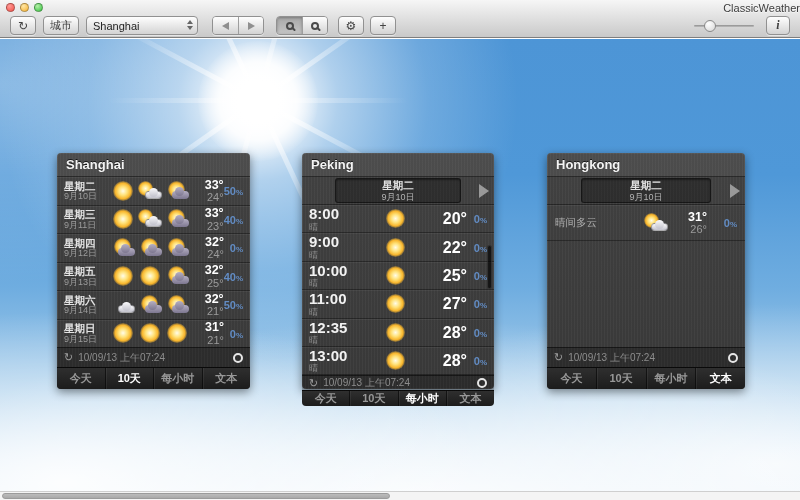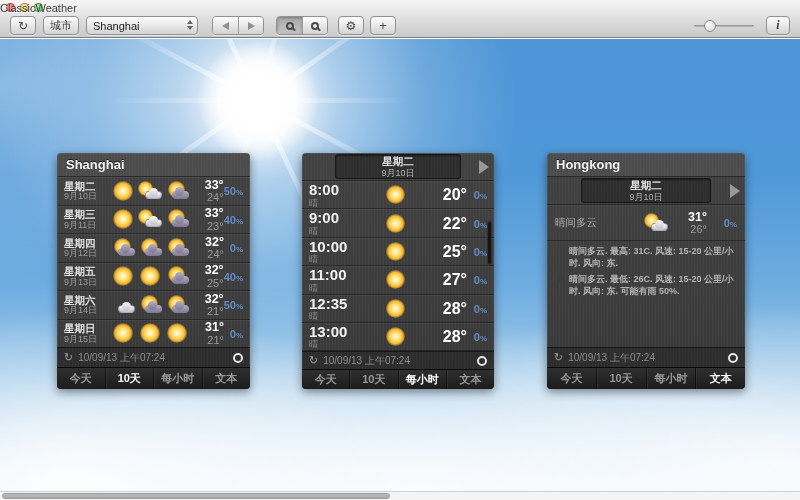--- a/index.html
+++ b/index.html
@@ -3,21 +3,21 @@
 <meta charset="utf-8">
 <style>
   html,body{margin:0;padding:0;background:#222;}
   *{box-sizing:border-box;}
   .window{position:relative;width:800px;height:500px;overflow:hidden;
     font-family:"Liberation Sans","DejaVu Sans",sans-serif;background:#fff;}
 
   
   .chrome{position:absolute;top:0;left:0;right:0;height:38px;
     background:linear-gradient(#f6f6f6,#c9c9c9);border-bottom:1px solid #7e7e7e;}
-  .win-title{position:absolute;top:2px;left:0;right:0;text-align:left;
+  .win-title{position:absolute;top:2px;left:0;right:0;text-align:right;
     font-size:11px;color:#3c3c3c;text-shadow:0 1px 0 rgba(255,255,255,.6);}
   .lights{position:absolute;top:3px;left:6px;display:flex;gap:5px;}
   .light{width:9px;height:9px;border-radius:50%;border:1px solid rgba(0,0,0,.3);}
   .light.red{background:radial-gradient(circle at 35% 30%,#ff9a96,#f25148);}
   .light.yellow{background:radial-gradient(circle at 35% 30%,#ffe8a8,#f5b031);}
   .light.green{background:radial-gradient(circle at 35% 30%,#b6f0a9,#35c13f);}
 
   .toolbar{position:absolute;top:15px;left:10px;right:10px;height:21px;
     display:flex;align-items:center;}
   .tbtn{height:19px;min-width:24px;padding:0 6px;border:1px solid #919191;border-radius:4px;
@@ -377,20 +377,21 @@
             <span class="circle-btn"></span>
           </div>
           <div class="tabsbar">
             <div class="tab">今天</div>
             <div class="tab sel">10天</div>
             <div class="tab">每小时</div>
             <div class="tab">文本</div>
           </div>
         </div>
         <div class="panel" style="left: 302px; width: 192px;">
+          <div class="p-header">Peking</div>
           <div class="p-body">
             <div class="date-nav">
               <div class="dn-box">
                 <div class="dn-week">星期二</div>
                 <div class="dn-date">9月10日</div>
               </div>
               <span class="dn-next"></span>
             </div>
             <div class="rows">
               <div class="row">
@@ -501,30 +502,20 @@
               <span class="wi suncloud">
                 <span class="s"></span>
                 <span class="c light"></span>
               </span>
               <div class="tempcol" style="margin-left: 6px;">
                 <div class="hi">31°</div>
                 <div class="lo">26°</div>
               </div>
               <span class="pctcol" style="flex: 0 0 30px;"><span>0</span><span class="pcts">%</span></span>
             </div>
-            <div class="details">
-              <div class="detail">
-                <span class="b-ic"><span class="b-sun"></span></span>
-                <span class="dtxt">晴间多云. 最高: 31C. 风速: 15-20 公里/小时. 风向: 东.</span>
-              </div>
-              <div class="detail">
-                <span class="b-ic"><span class="b-moon"></span></span>
-                <span class="dtxt">晴间多云. 最低: 26C. 风速: 15-20 公里/小时. 风向: 东. 可能有雨 50%.</span>
-              </div>
-            </div>
             <div class="spacer"></div>
           </div>
           <div class="p-footer">
             <span class="ric">↻</span>
             <span>10/09/13 上午07:24</span>
             <span class="circle-btn"></span>
           </div>
           <div class="tabsbar">
             <div class="tab">今天</div>
             <div class="tab">10天</div>

